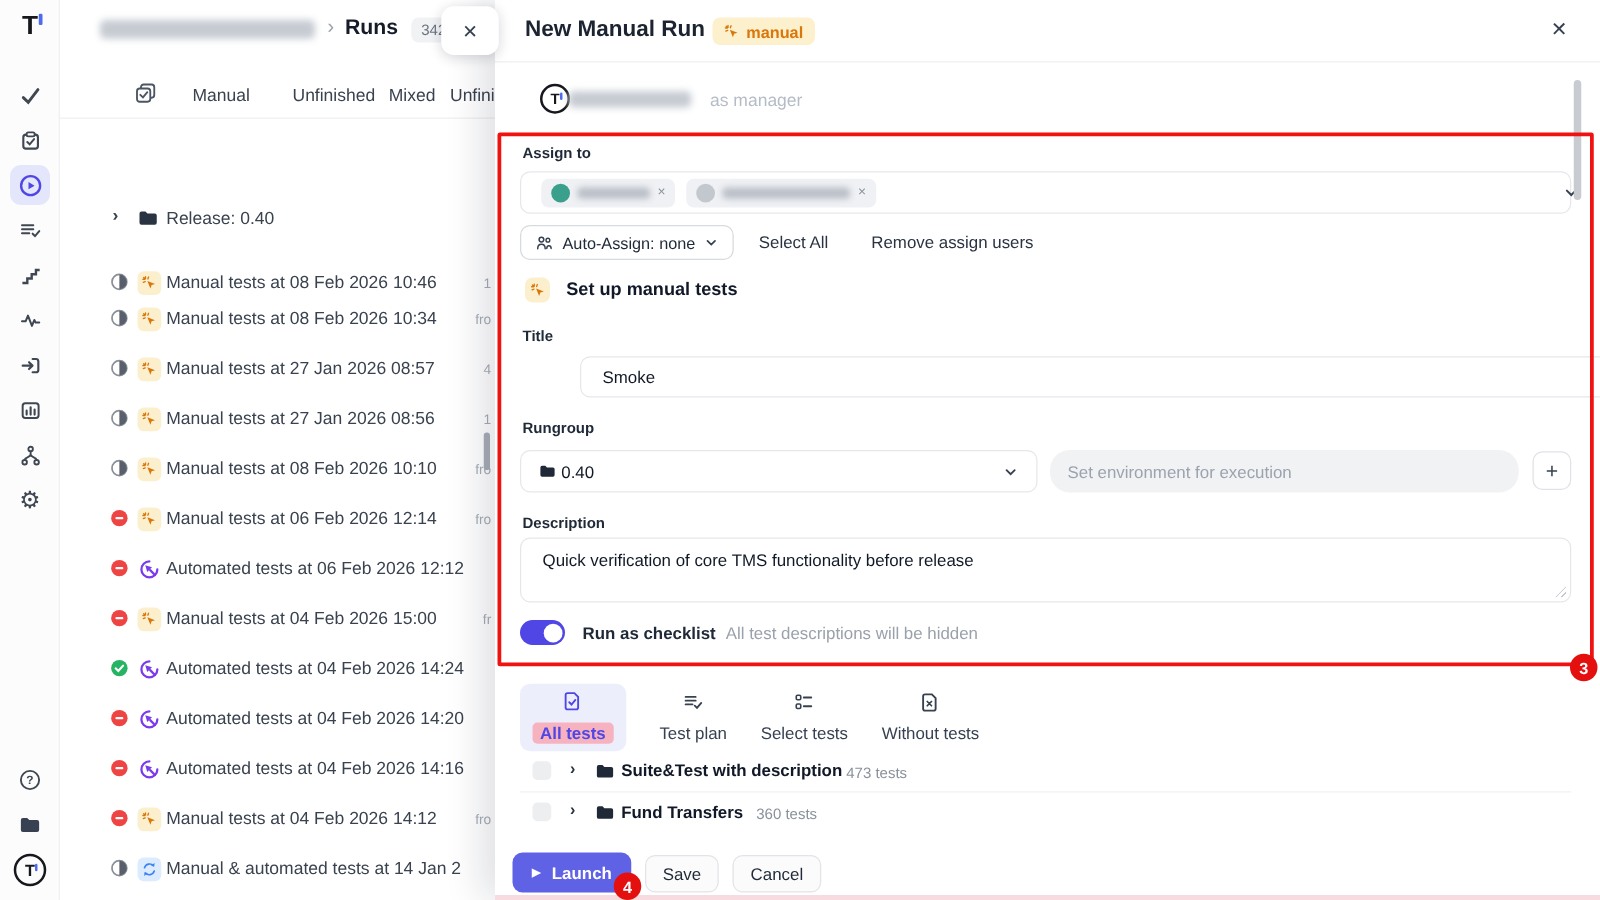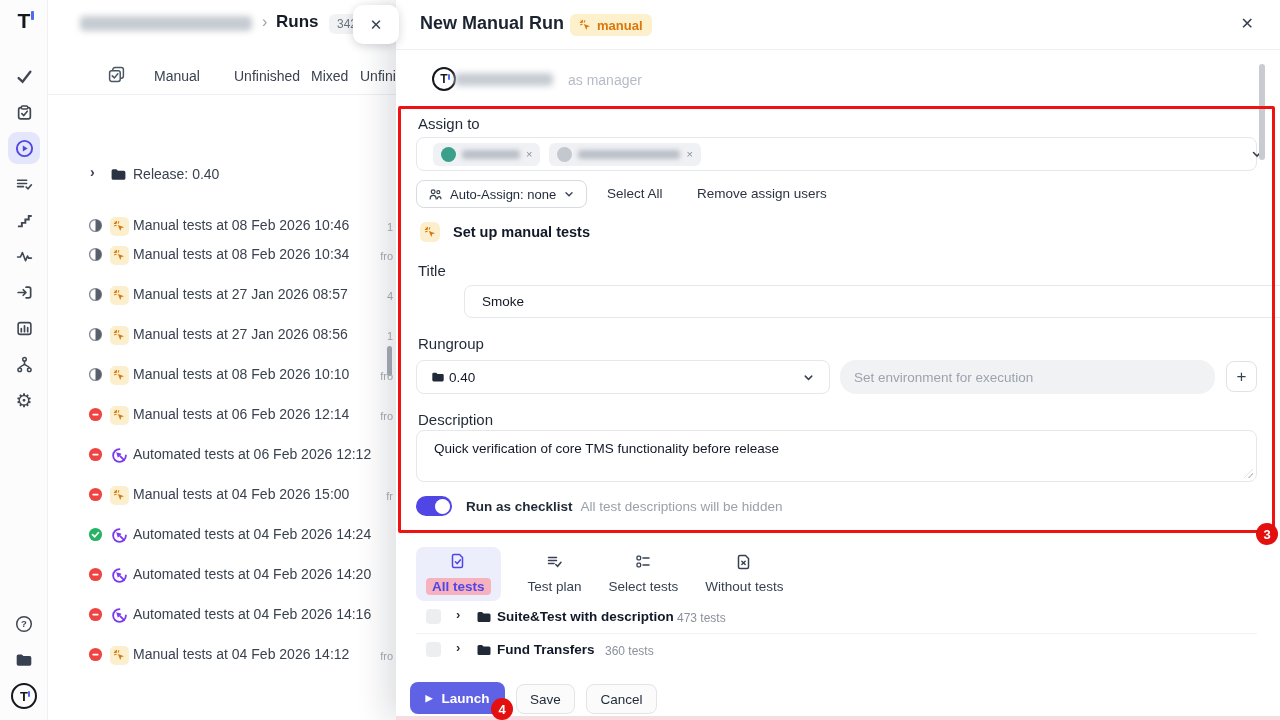--- a/index.html
+++ b/index.html
@@ -43,21 +43,21 @@
   
   .drawer { position:absolute; left:396px; top:0; width:884px; height:720px; background:#fff; box-shadow:-10px 0 30px rgba(15,23,42,.14); z-index:20; }
   .d-head { position:absolute; left:0; top:0; width:884px; height:50px; border-bottom:1px solid #edeff2; }
   .d-title { position:absolute; left:24px; top:13px; font-size:18px; font-weight:700; color:#1b2430; }
   .d-badge { position:absolute; left:174px; top:14px; height:22px; background:#fdf0cd; border-radius:6px; display:flex; align-items:center; gap:5px; padding:0 9px; font-size:13px; font-weight:600; color:#d9770a; }
   .d-close { position:absolute; right:26px; top:14px; font-size:16px; color:#374151; cursor:pointer; }
   .mgr-avatar { position:absolute; left:36px; top:67px; }
   .mgr-name { position:absolute; left:59px; top:73px; width:98px; height:13px; }
   .mgr-suffix { position:absolute; left:172px; top:72px; font-size:14px; color:#b6bcc6; }
 
-  .flabel { position:absolute; left:22px; font-size:15px; font-weight:400; color:#1f2937; }
+  .flabel { position:absolute; left:22px; font-size:12px; font-weight:700; color:#1f2937; }
   .input-like { position:absolute; left:20px; width:841px; background:#fff; border:1px solid #e5e7eb; border-radius:8px; }
 
   .assign-box { top:137px; height:34px; display:flex; align-items:center; padding:0 16px; gap:9px; }
   .chip { height:23px; background:#f0f1f4; border-radius:6px; display:flex; align-items:center; gap:6px; padding:0 8px; }
   .chip .av { width:15px; height:15px; border-radius:50%; }
   .chip .nm { height:9px; border-radius:3px; background:#b9bfc7; filter:blur(2.5px); }
   .chip .x { font-size:11px; color:#8a919b; }
   .assign-chevron { position:absolute; right:16px; top:147px; }
 
   .aa-pill { position:absolute; left:20px; top:180px; height:28px; border:1px solid #d7dade; border-radius:8px; background:#fff; display:flex; align-items:center; gap:7px; padding:0 11px; font-size:13px; color:#1f2937; font-weight:500; }
@@ -442,20 +442,40 @@
             <span class="type-chip type-manual">
               <svg width="13" height="13" viewBox="0 0 16 16">
                 <path d="M4.2 1.6 V3.6 M1.6 4.2 H3.6 M2.4 2.4 L3.8 3.8 M7.2 2 L6.5 3.9 M2 7.2 L3.9 6.5" stroke="#d9770a" stroke-width="1.3" stroke-linecap="round"></path>
                 <path d="M6 6 L13.6 8.9 L10.2 9.8 L9 13.4 Z" fill="#d9770a"></path>
               </svg>
             </span>
           </span>
           <span class="lb">Manual tests at 04 Feb 2026 14:12</span>
           <span class="tr">fro</span>
         </div>
+        <div class="runrow" style="top: 579px;">
+          <span class="st">
+            <svg width="15" height="15" viewBox="0 0 16 16">
+              <circle cx="8" cy="8" r="6.3" stroke="#8a9099" stroke-width="1.5" fill="#fff"></circle>
+              <path d="M8 1.7 A6.3 6.3 0 0 1 8 14.3 Z" fill="#59606b"></path>
+            </svg>
+          </span>
+          <span class="ty">
+            <span class="type-chip type-mixed">
+              <svg width="13" height="13" viewBox="0 0 16 16">
+                <path d="M3.2 6.4 A5.2 5.2 0 0 1 12 4.4" stroke="#3b82f6" stroke-width="1.6" fill="none" stroke-linecap="round"></path>
+                <path d="M13.2 1.6 L12.7 5.2 L9.5 4.2 Z" fill="#3b82f6"></path>
+                <path d="M12.8 9.6 A5.2 5.2 0 0 1 4 11.6" stroke="#3b82f6" stroke-width="1.6" fill="none" stroke-linecap="round"></path>
+                <path d="M2.8 14.4 L3.3 10.8 L6.5 11.8 Z" fill="#3b82f6"></path>
+              </svg>
+            </span>
+          </span>
+          <span class="lb">Manual &amp; automated tests at 14 Jan 2</span>
+          <span class="tr"></span>
+        </div>
       </div>
   </section>
 
   <div class="list-thumb"></div>
 
   <aside class="drawer">
     <div class="d-head">
       <span class="d-title">New Manual Run</span>
       <span class="d-badge">
         <svg width="13" height="13" viewBox="0 0 16 16">

